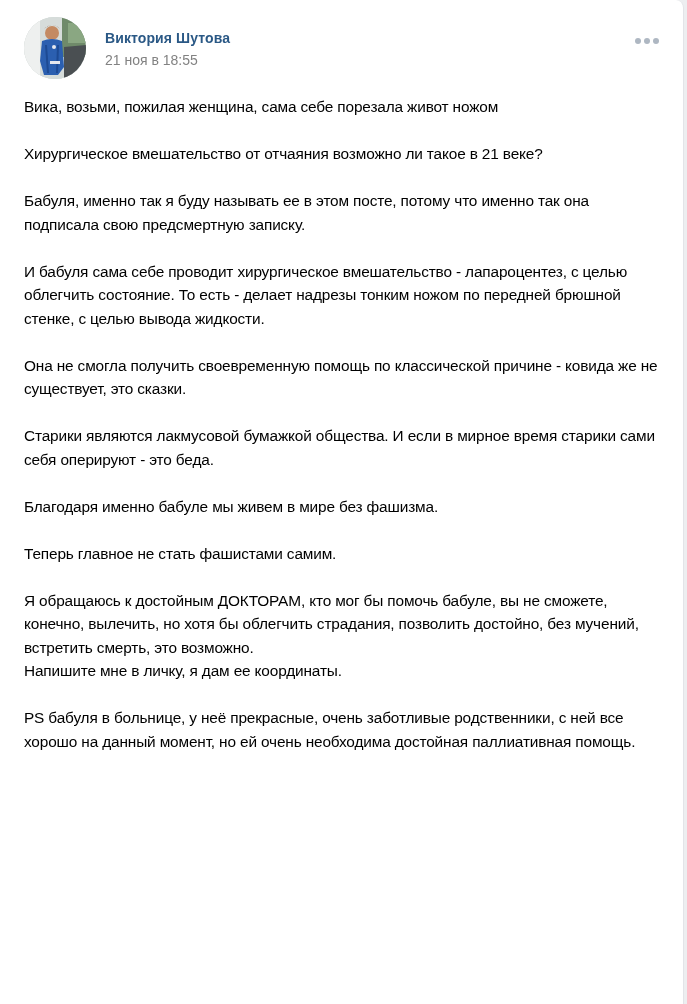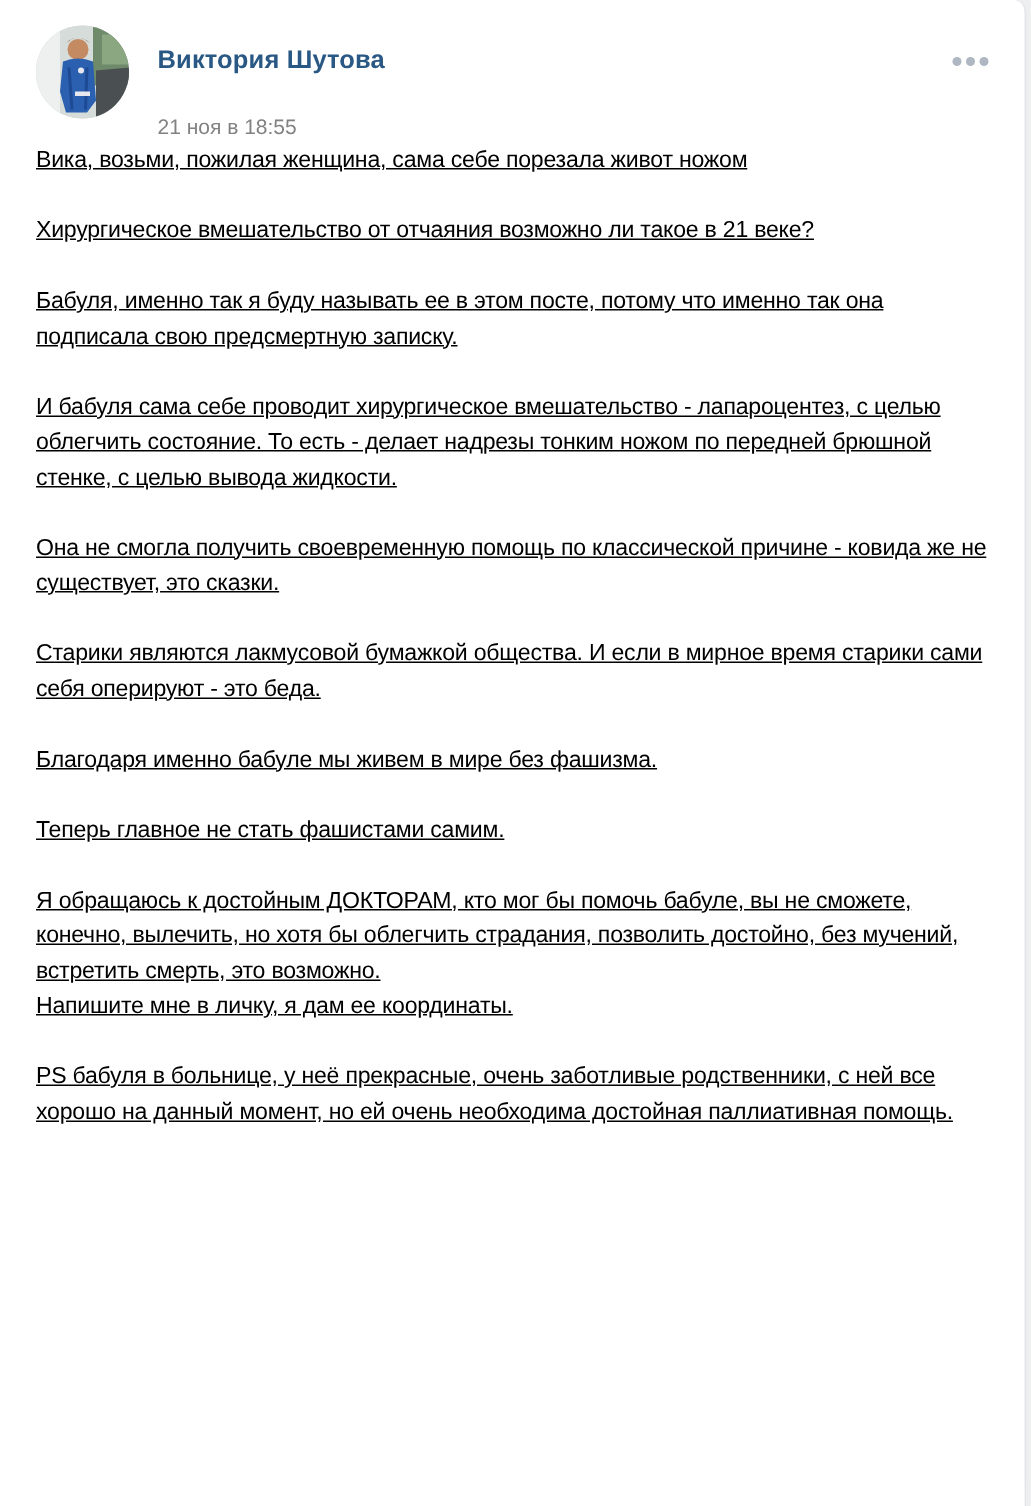--- a/index.html
+++ b/index.html
@@ -39,34 +39,33 @@
       height: 62px;
       border-radius: 50%;
       overflow: hidden;
       background: #c9d1cf;
     }
     .avatar svg { display: block; }
     .author {
       position: absolute;
       left: 81px;
       top: 13px;
-      font-size: 17px;
+      font-size: 14px;
       font-weight: bold;
       color: #2a5885;
       cursor: pointer;
       letter-spacing: 0.1px;
     }
     .date {
       position: absolute;
       left: 81px;
       top: 35px;
       font-size: 14px;
       color: #828282;
       cursor: pointer;
-      margin-top: 24px;
     }
     .more {
       position: absolute;
       right: 0;
       top: 20px;
       width: 24px;
       height: 8px;
       display: flex;
       align-items: center;
       justify-content: space-between;
@@ -83,21 +82,20 @@
       left: 24px;
       top: 95px;
       width: 640px;
       font-size: 15.4px;
       line-height: 23.5px;
       color: #000000;
       letter-spacing: -0.15px;
     }
     .post p {
       margin: 0 0 23.5px 0;
-      text-decoration: underline;
     }
   </style>
 </head>
 <body>
 
 <div class="card">
   <div class="header">
     <div class="avatar">
       <svg width="62" height="62" viewBox="0 0 62 62">
         <rect width="62" height="62" fill="#d6dcda"></rect>

